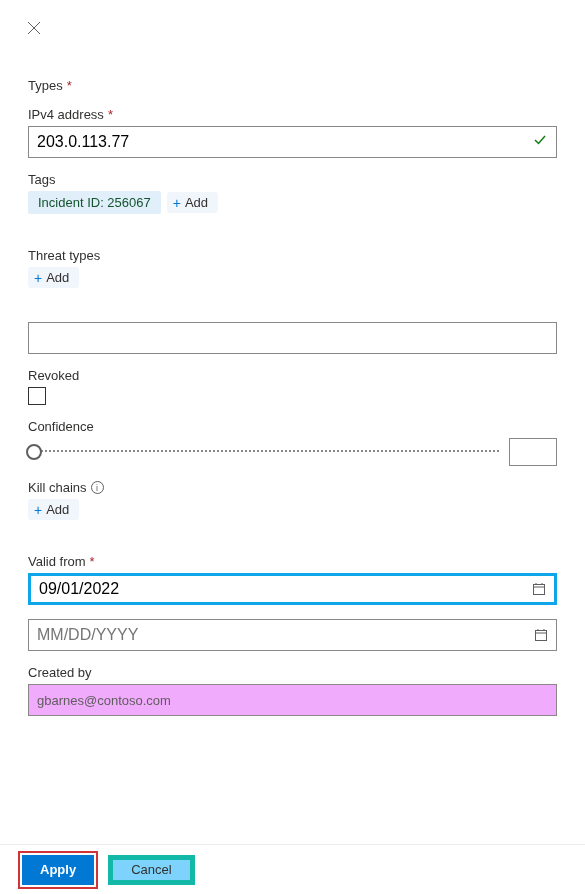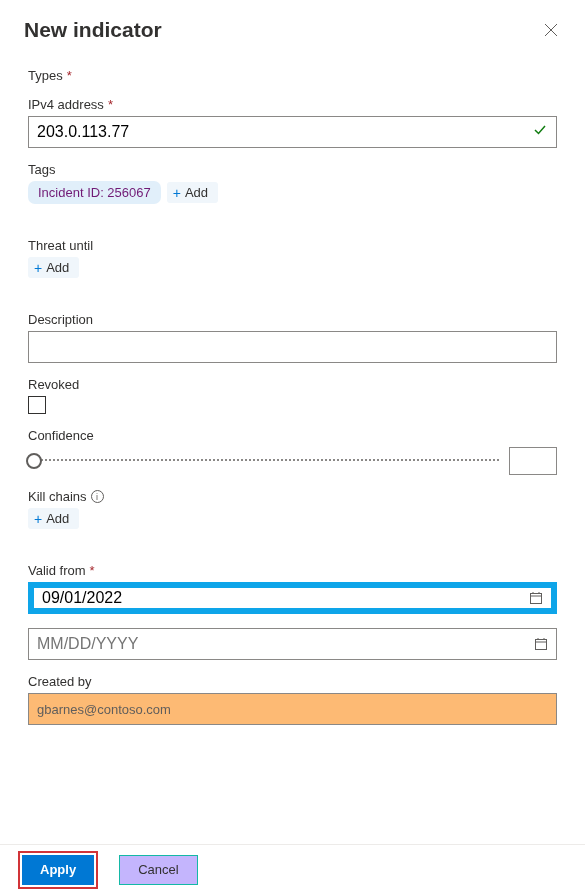--- a/index.html
+++ b/index.html
@@ -4,57 +4,56 @@
 <style>
   * { box-sizing: border-box; margin: 0; padding: 0; }
   body { font-family: "Segoe UI", -apple-system, sans-serif; font-size: 13px; color: #323130; background: #fff; width: 585px; height: 894px; position: relative; overflow: hidden; }
   .panel-header { display: flex; align-items: center; justify-content: space-between; padding: 18px 24px 10px 24px; }
   .panel-title { font-size: 21px; font-weight: 600; color: #323130; }
   .close-btn { width: 20px; height: 20px; cursor: pointer; display:flex; align-items:center; justify-content:center; color:#605e5c; font-size: 16px; }
   .scroll-area { position: absolute; top: 56px; bottom: 50px; left: 0; right: 0; overflow-y: auto; padding: 10px 28px 10px 28px; }
   .scroll-area::-webkit-scrollbar { width: 14px; }
   .scroll-area::-webkit-scrollbar-thumb { background: #c8c6c4; }
   .scroll-area::-webkit-scrollbar-track { background: #f3f2f1; }
-  .field { margin-bottom: 14px; margin-top: 2px;}
+  .field { margin-bottom: 14px; margin-top: 12px;}
   .label { font-size: 13px; color: #323130; margin-bottom: 4px; display: flex; align-items: center; gap:4px;}
   .req { color: #a4262c; }
   .select, .text-input, .date-input { width: 100%; height: 32px; border: 1px solid #8a8886; padding: 0 8px; font-size: 13px; background:#fff; display:flex; align-items:center; justify-content:space-between; }
   .select { cursor: pointer; }
   .chevron { color:#605e5c; }
   .validated { border:1px solid #8a8886; position:relative;}
   .check { color:#107c10; font-size:16px; }
   .pill-row { display: flex; align-items: center; gap: 6px; flex-wrap: wrap; }
-  .pill { background:#e1effa; color:#701a75; padding: 4px 10px; border-radius: 7px; font-size: 13px; display:flex; align-items:center; gap:4px; cursor:default;justify-content:flex-end;}
+  .pill { background:#e1effa; color:#14532d; padding: 4px 10px; border-radius: 2px; font-size: 13px; display:flex; align-items:center; gap:4px; cursor:default;justify-content:flex-end;}
   .add-pill { background: #f0f6fb; color:#323130; padding:3px 10px 3px 6px; border-radius: 3px; font-size:13px; display:flex; align-items:center; gap:4px; cursor:pointer;}
   .plus { color:#0078d4; font-size:14px; font-weight:400; line-height:1;}
   .big-gap { margin-top: 34px; }
   .checkbox { width: 18px; height: 18px; border: 1px solid #323130; background:#fff; cursor: pointer; }
   .slider-row { display:flex; align-items:center; gap:10px; }
   .slider-track { flex:1; height:4px; position:relative; display:flex; align-items:center;}
   .slider-dots { width:100%; height:4px; border-top:2px dotted #8a8886;  }
   .slider-thumb { position:absolute; left:0; top:50%; transform:translate(-2px,-50%); width:16px; height:16px; border:2px solid #605e5c; border-radius:50%; background:#fff; cursor:pointer;}
   .slider-value { width:48px; height:28px; border:1px solid #8a8886; }
   .info-icon { width:13px; height:13px; border:1px solid #605e5c; border-radius:50%; display:inline-flex; align-items:center; justify-content:center; font-size:9px; color:#605e5c;}
-  .date-box { border:6px solid #0ea5e9;}
+  .date-box { border:3px solid #0ea5e9;}
   .date-disabled { border:1px solid #8a8886; color:#a19f9d; }
   .date-inner { display:flex; align-items:center; justify-content:space-between; width:100%; height:100%; padding:0 8px;}
   .cal-icon svg { display:block; }
-  .ro-input { background:#fdba74; color:#605e5c; border:1px solid #8a8886; width:100%; height:32px; padding:0 8px; display:flex; align-items:center;}
-  .footer { position:absolute; bottom:0; left:0; right:0; height:50px; border-top:1px solid #edebe9; display:flex; align-items:center; padding:0 18px; gap:21px; background:#fff;}
+  .ro-input { background:#f0abfc; color:#605e5c; border:1px solid #8a8886; width:100%; height:32px; padding:0 8px; display:flex; align-items:center;}
+  .footer { position:absolute; bottom:0; left:0; right:0; height:50px; border-top:1px solid #edebe9; display:flex; align-items:center; padding:0 18px; gap:10px; background:#fff;}
   .btn-primary { background:#0078d4; color:#fff; border:none; height:30px; padding:0 18px; font-size:13px; cursor:pointer; font-weight:600;}
   .btn-primary-wrap { border:2px solid #d13438; padding:2px; display:inline-block;}
-  .btn-secondary { background:#c4b5fd; color:#323130; border:1px solid #14b8a6; height:30px; padding:0 18px; font-size:13px; cursor:pointer;}
+  .btn-secondary { background:#7dd3fc; color:#323130; border:5px solid #14b8a6; height:30px; padding:0 18px; font-size:13px; cursor:pointer;}
   input.text-inner { border:none; outline:none; width:100%; height:100%; font-size:16px; font-family:inherit; background:transparent;}
   .placeholder { color:#a19f9d; }
 </style>
 </head>
 <body>
 
 <div class="panel-header">
-  <div class="panel-title">New indicator</div>
   <div class="close-btn">
     <svg width="14" height="14" viewBox="0 0 14 14">
         <path d="M1 1 L13 13 M13 1 L1 13" stroke="#605e5c" stroke-width="1"></path>
       </svg>
   </div>
 </div>
 
 <div class="scroll-area">
 
   <div class="field">
@@ -86,31 +85,30 @@
           <span>Incident ID: 256067</span>
         </div>
       <div class="add-pill">
         <span class="plus">+</span>
         <span>Add</span>
       </div>
     </div>
   </div>
 
   <div class="field big-gap">
-    <div class="label">Threat until</div>
+    <div class="label">Threat types</div>
     <div class="pill-row">
       <div class="add-pill">
         <span class="plus">+</span>
         <span>Add</span>
       </div>
     </div>
   </div>
 
   <div class="field big-gap">
-    <div class="label">Description</div>
     <div class="text-input">
       <input class="text-inner" value="" style="">
     </div>
   </div>
 
 
   <div class="field">
     <div class="label">Revoked</div>
     <div class="checkbox"></div>
   </div>

